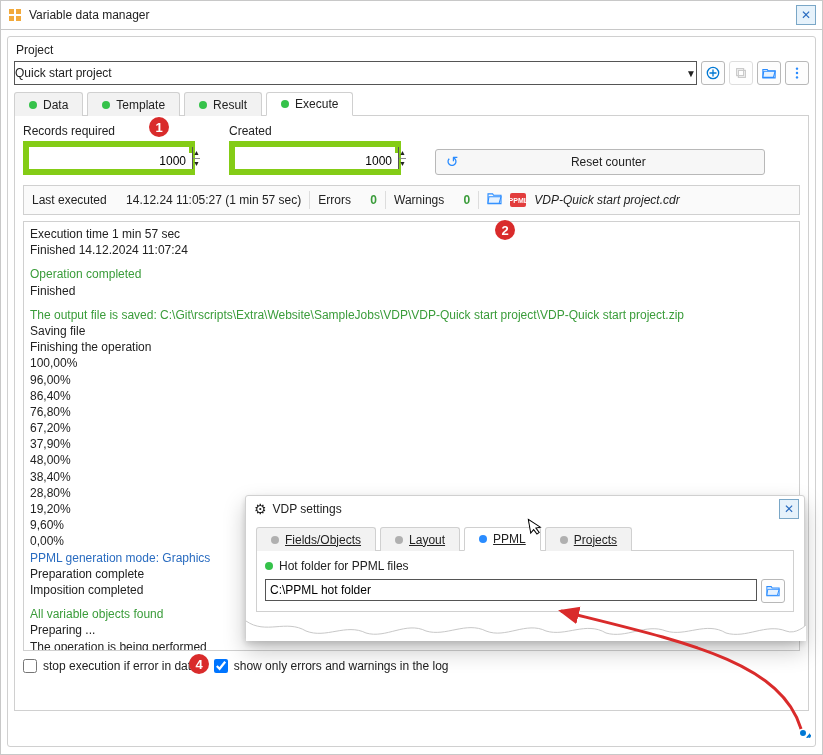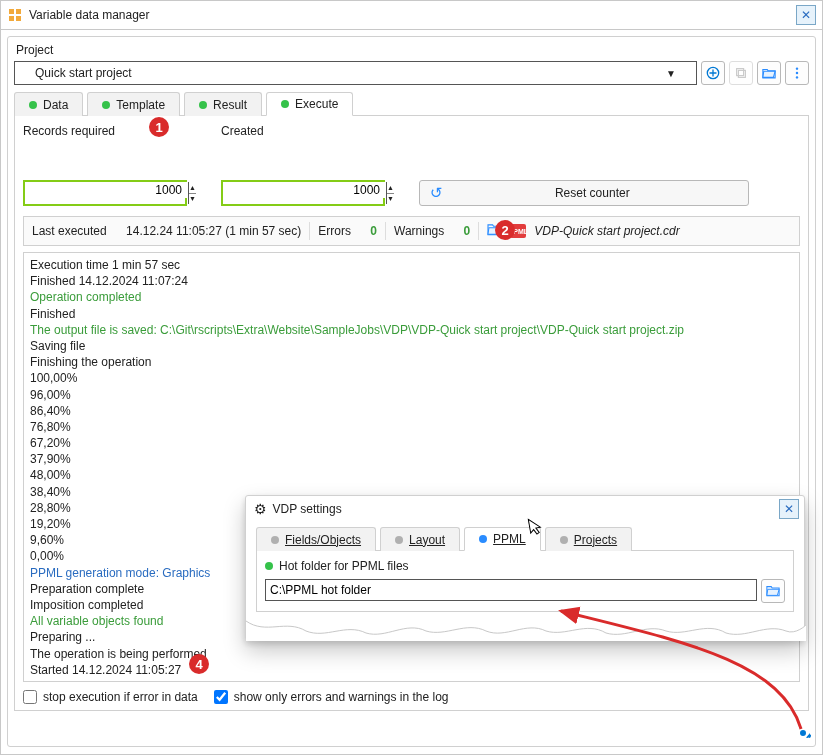--- a/index.html
+++ b/index.html
@@ -29,61 +29,61 @@
   }
   
   .titlebar{display:flex;align-items:center;height:24px;padding:2px 6px;background:#fff;border-bottom:1px solid #c8c8c8;}
   .titlebar .app-icon{width:16px;height:16px;margin-right:6px;display:flex;align-items:center;}
   .titlebar .title{flex:1;}
   .title-close{width:18px;height:18px;border:1px solid var(--blue-border);background:#e6f2fb;color:#2a6cc0;display:flex;align-items:center;justify-content:center;font-size:12px;cursor:pointer;}
   
   .outer{border:1px solid var(--border-light);margin:6px;border-radius:3px;padding:4px 6px 6px 6px;height:calc(100% - 42px);box-sizing:border-box;position:relative;}
   .label-project{margin:2px 0 4px 2px;}
   .project-row{display:flex;gap:4px;align-items:center;}
-  .project-select{flex:1;display:flex;align-items:center;justify-content:space-between;border:1px solid #555;height:22px;padding:0 20px;background:#fff;}
+  .project-select{flex:1;display:flex;align-items:center;justify-content:space-between;border:1px solid #555;height:22px;padding:0 0;background:#fff;}
   .project-select .caret{font-size:10px;}
   .icon-btn{width:22px;height:22px;border:1px solid var(--btn-border);border-radius:3px;display:flex;align-items:center;justify-content:center;background:#fdfdfd;cursor:pointer;}
   .icon-btn.disabled{opacity:.45;cursor:default;}
   .icon-btn svg{width:14px;height:14px;}
   .icon-btn.add{color:var(--blue);}
 
   
   .tabs{display:flex;margin-top:6px;border-bottom:1px solid var(--border-light);}
   .tab{display:flex;align-items:center;gap:6px;padding:4px 14px;border:1px solid var(--border-light);border-bottom:none;background:var(--tab-inactive);margin-right:4px;border-radius:3px 3px 0 0;cursor:pointer;position:relative;top:1px;}
   .tab.active{background:var(--tab-active);border-bottom:1px solid #fff;}
   .dot{width:8px;height:8px;border-radius:50%;background:#35c24a;display:inline-block;}
   .dot.grey{background:#b0b0b0;}
   .dot.blue{background:#2a8cff;}
 
   .tab-body{border:1px solid var(--border-light);border-top:none;padding:8px;background:#fff;height:595px;box-sizing:border-box;}
 
   
   .records-row{display:flex;gap:34px;align-items:flex-end;}
   .field-block{display:flex;flex-direction:column;gap:3px;}
-  .numeric-input{display:flex;align-items:flex-start;border:2px solid #84cc16;height:22px;width:160px;background:#fff;margin-top:39px;}
+  .numeric-input{display:flex;align-items:flex-end;border:6px solid #84cc16;height:22px;width:160px;background:#fff;}
   .numeric-input input{border:none;outline:none;text-align:right;flex:1;padding-right:6px;font:inherit;}
   .spin{display:flex;flex-direction:column;border-left:1px solid #555;width:14px;height:100%;}
   .spin div{flex:1;display:flex;align-items:center;justify-content:center;font-size:7px;line-height:1;cursor:pointer;}
   .spin div:first-child{border-bottom:1px solid #888;}
   .reset-btn{display:flex;align-items:center;gap:12px;border:1px solid var(--btn-border);border-radius:3px;background:#f7f7f7;height:24px;padding:0 18px 0 10px;width:300px;justify-content:flex-start;cursor:pointer;}
   .reset-btn .reset-text{flex:1;text-align:center;}
   .reset-icon{color:#2a8cff;font-size:15px;transform:scaleX(-1);}
 
   
   .info-bar{margin-top:10px;border:1px solid var(--border-light);background:#fafafa;height:28px;display:flex;align-items:center;padding:0 8px;gap:8px;}
   .sep{width:1px;height:18px;background:#ddd;}
   .count0{color:var(--green);font-weight:bold;}
   .folder-blue svg,.folder-small svg{width:15px;height:13px;}
   .ppml-badge{width:16px;height:14px;background:#e23c3c;color:#fff;font-size:7px;font-weight:bold;border-radius:2px;display:flex;align-items:center;justify-content:center;}
   .file-link{color:#222;font-style:italic;}
 
   
   .log-wrap{margin-top:6px;border:1px solid var(--border-light);height:430px;overflow-y:scroll;padding:4px 6px;background:#fff;position:relative;box-sizing:border-box;}
   .log-line{white-space:pre;line-height:1.35;}
-  .log-green{color:var(--green);}
+  .log-green{color:var(--green);margin-top:8px;}
   .log-blue{color:var(--link-blue);}
 
   
   .checks{display:flex;gap:16px;align-items:center;margin-top:8px;}
   .chk{display:flex;align-items:center;gap:6px;}
   input[type=checkbox]{width:14px;height:14px;margin:0;}
 
   
   .gear-br{position:absolute;right:4px;bottom:2px;color:var(--blue);}
 

